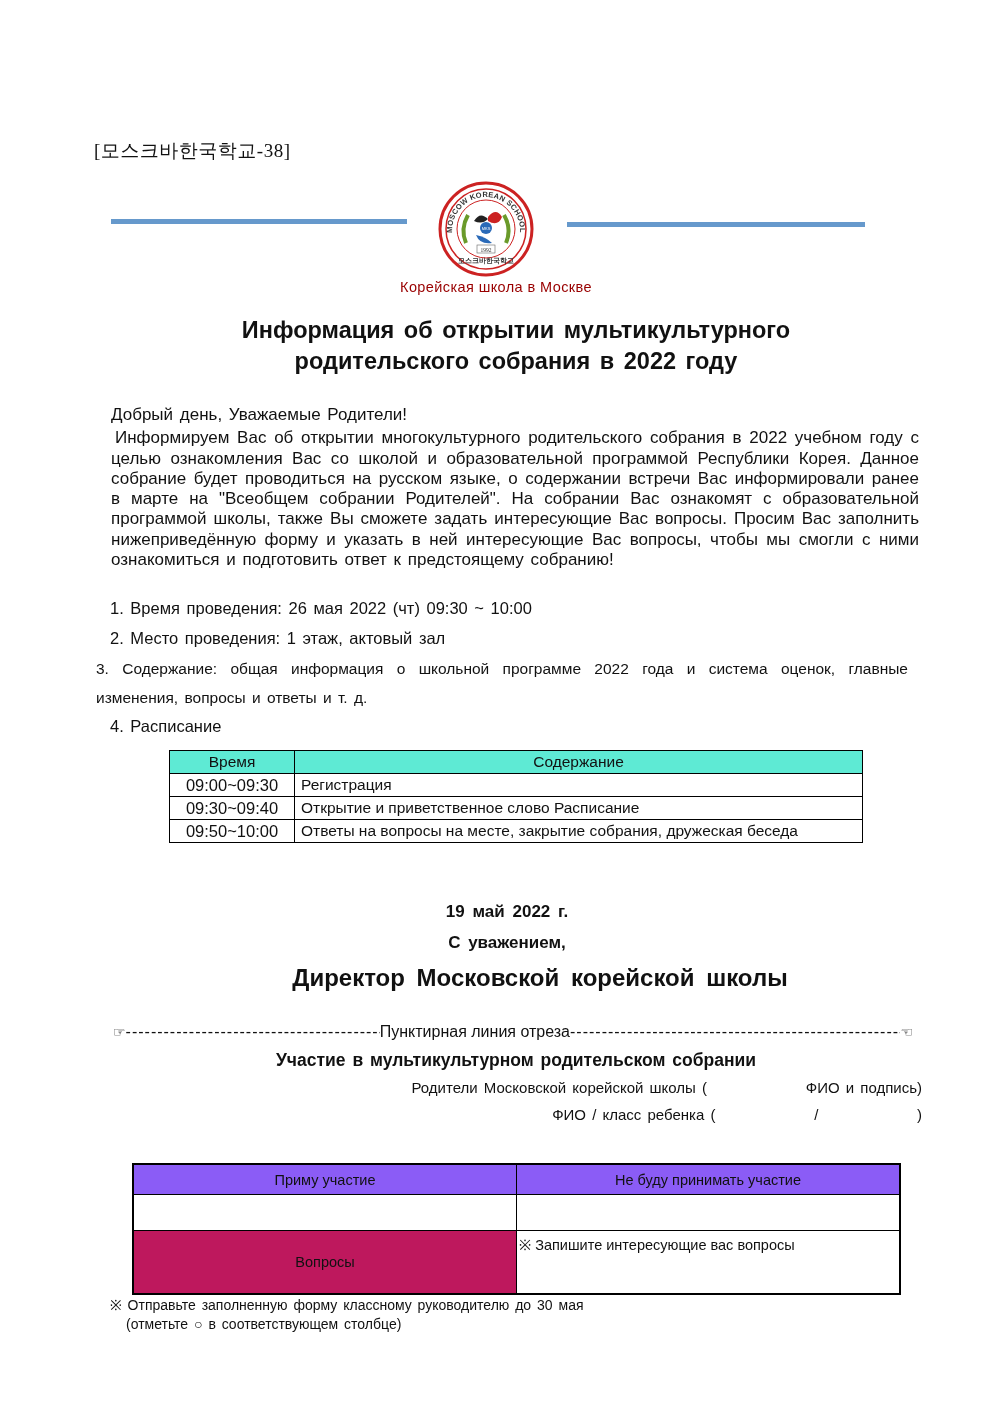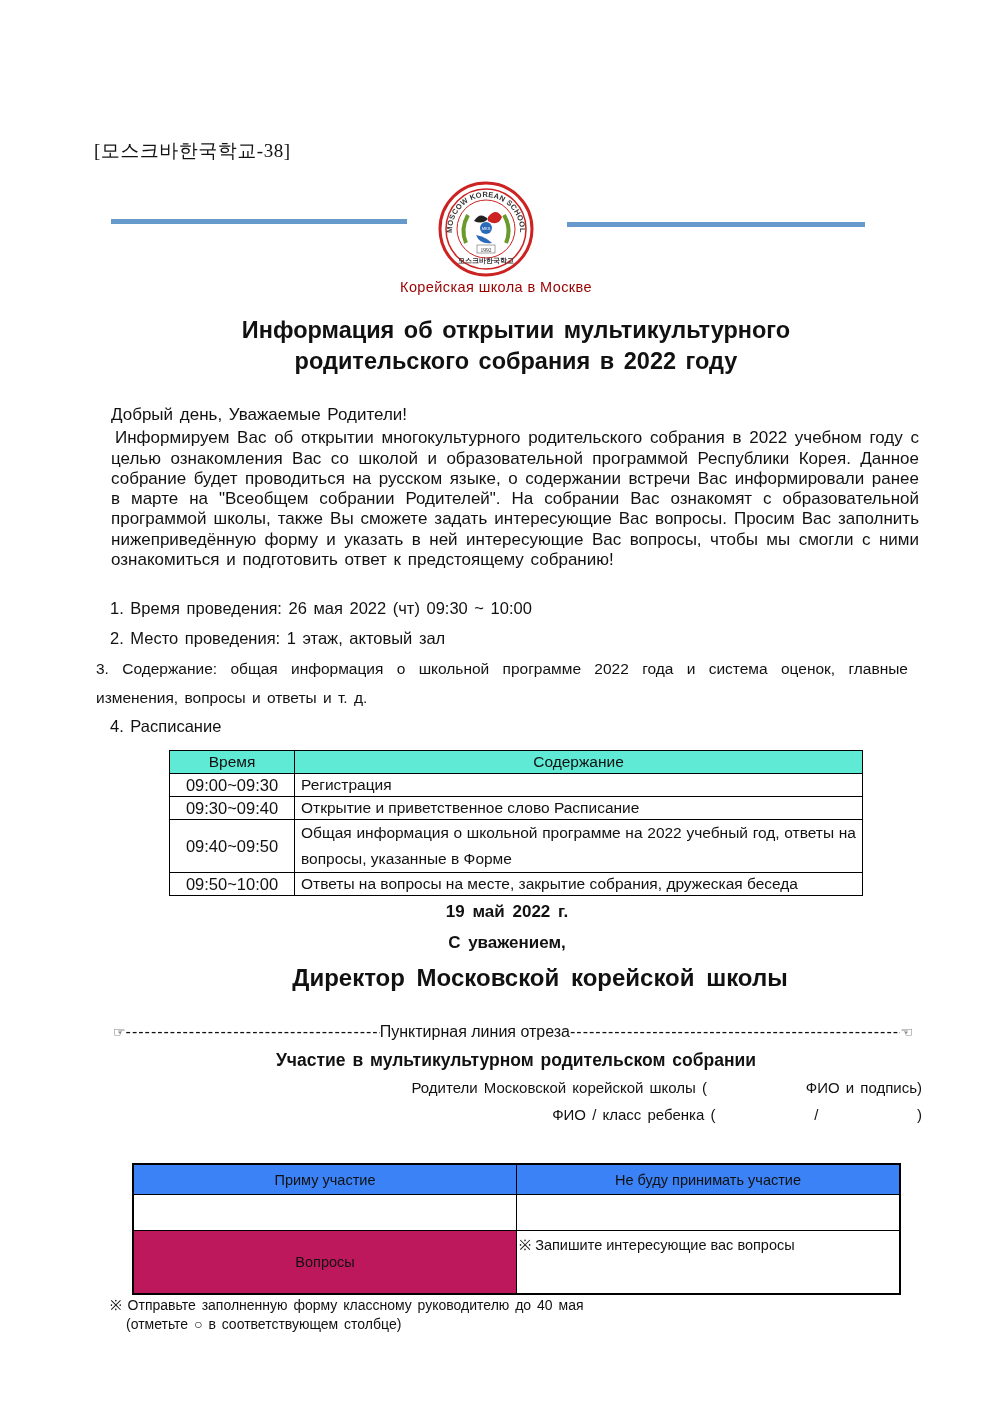--- a/index.html
+++ b/index.html
@@ -28,21 +28,21 @@
   .regards { left: 0; width: 1014px; top: 933px; text-align: center; font-family: "Liberation Sans", sans-serif; font-weight: bold; font-size: 17px; word-spacing: 3px; }
   .director { left: 0; width: 1080px; top: 964px; text-align: center; font-family: "Liberation Sans", sans-serif; font-weight: bold; font-size: 24px; word-spacing: 5px; }
   .cutline { left: 113px; width: 800px; top: 1023px; font-family: "Liberation Sans Narrow", "Liberation Sans", sans-serif; font-size: 16px; white-space: nowrap; display: flex; align-items: center; }
   .cutline .dash { flex: 1; overflow: hidden; letter-spacing: 1px; }
   .cutline .hand { font-size: 14px; }
   .form-title { left: 0; width: 1032px; top: 1050px; text-align: center; font-family: "Liberation Sans Narrow", "Liberation Sans", sans-serif; font-weight: bold; font-size: 17.5px; word-spacing: 2px; }
   .parents-line { right: 70px; top: 1079px; font-family: "Liberation Sans Narrow", "Liberation Sans", sans-serif; font-size: 15px; word-spacing: 2px; white-space: pre; }
   .child-line { right: 70px; top: 1106px; font-family: "Liberation Sans Narrow", "Liberation Sans", sans-serif; font-size: 15px; word-spacing: 2px; white-space: pre; }
   .form { position: absolute; left: 132px; top: 1163px; width: 769px; border: 2px solid #000; font-family: "Liberation Sans Narrow", "Liberation Sans", sans-serif; }
   .form td { border: 1px solid #000; font-size: 14.5px; }
-  .form td.head { background: #3b82f6; text-align: center; height: 27px; }
+  .form td.head { background: #8b5cf6; text-align: center; height: 27px; }
   .form td.blank { height: 33px; }
   .form td.q-label { background: #be185d; text-align: center; width: 150px; height: 60px; }
   .form td.q-field { vertical-align: top; padding: 3px 2px; font-size: 14.5px; }
   .note { left: 110px; top: 1296px; font-family: "Liberation Sans Narrow", "Liberation Sans", sans-serif; font-size: 14px; word-spacing: 2px; line-height: 19px; }
   .note div:nth-child(2) { padding-left: 16px; }
 </style>
 </head>
 <body>
 
 <div class="abs doc-id">[모스크바한국학교-38]</div>
@@ -99,24 +99,20 @@
   </tr>
   <tr>
     <td class="time">09:00~09:30</td>
     <td>Регистрация</td>
   </tr>
   <tr>
     <td class="time">09:30~09:40</td>
     <td>Открытие и приветственное слово Расписание</td>
   </tr>
   <tr>
-    <td class="time">09:40~09:50</td>
-    <td class="multi">Общая информация о школьной программе на 2022 учебный год, ответы на вопросы, указанные в Форме</td>
-  </tr>
-  <tr>
     <td class="time">09:50~10:00</td>
     <td>Ответы на вопросы на месте, закрытие собрания, дружеская беседа</td>
   </tr>
 </tbody>
   </table>
 
 <div class="abs date">19 май 2022 г.</div>
 <div class="abs regards">С уважением,</div>
 <div class="abs director">Директор Московской корейской школы</div>
 
@@ -143,15 +139,15 @@
     <td class="blank"></td>
   </tr>
   <tr>
     <td class="q-label">Вопросы</td>
     <td class="q-field" colspan="2">※ Запишите интересующие вас вопросы</td>
   </tr>
 </tbody>
   </table>
 
 <div class="abs note">
-  <div>※ Отправьте заполненную форму классному руководителю до 40 мая</div>
+  <div>※ Отправьте заполненную форму классному руководителю до 30 мая</div>
   <div>(отметьте ○ в соответствующем столбце)</div>
 </div>
 
 </body></html>

